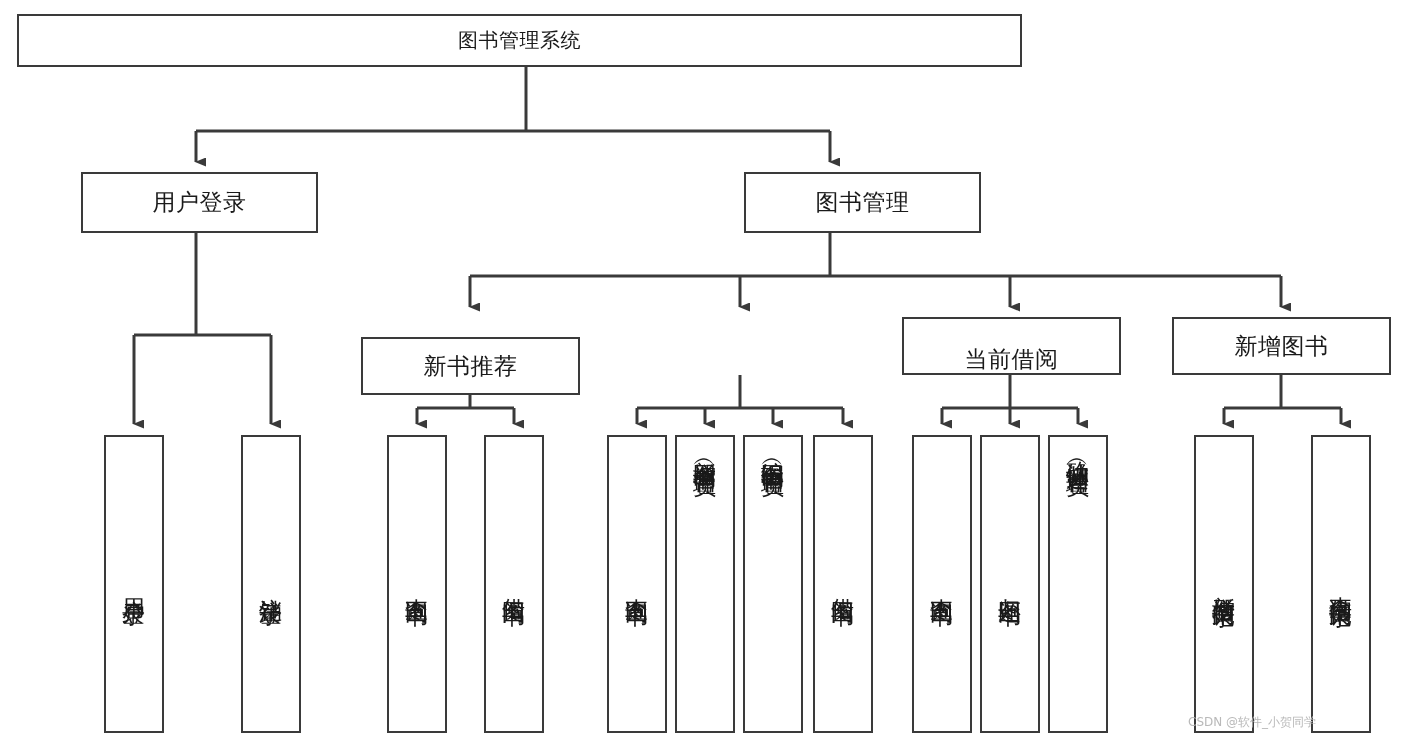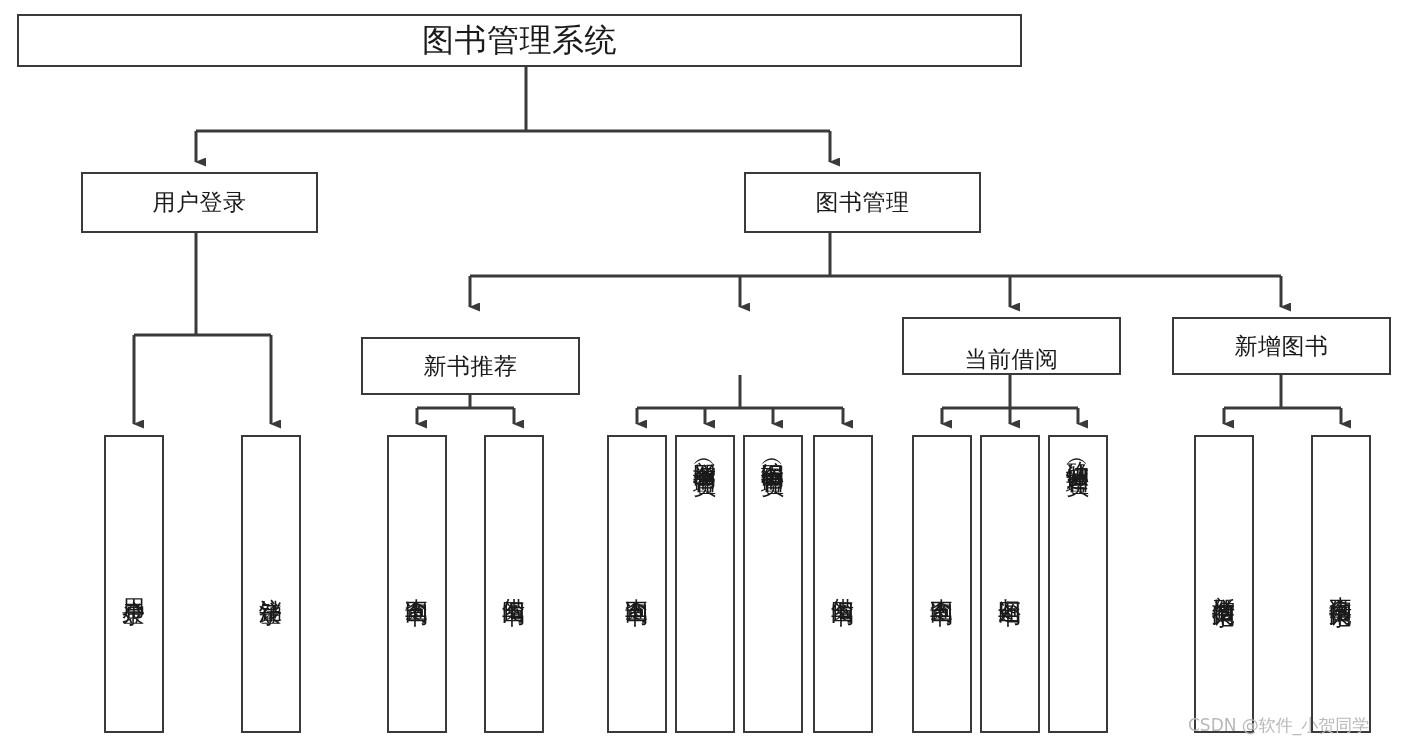--- a/index.html
+++ b/index.html
@@ -41,21 +41,21 @@
     display: block;
     text-align: center;
     line-height: 1.22;
     letter-spacing: 0.5px;
   }
   .node.horizontal .node-label {
     writing-mode: horizontal-tb;
     font-size: 23px;
   }
   .node.root .node-label {
-    font-size: 32px;
+    font-size: 20px;
   }
   .node.vertical {
     align-items: flex-start;
     justify-content: center;
     padding-top: 6px;
   }
   .node.vertical .node-label {
     writing-mode: vertical-rl;
     text-orientation: upright;
     font-size: 23px;
@@ -64,21 +64,21 @@
     white-space: nowrap;
   }
   .node.vertical.centered {
     align-items: center;
     padding-top: 0;
   }
   .watermark {
     position: absolute;
     left: 1188px;
     top: 714px;
-    font-size: 17px;
+    font-size: 12px;
     color: #b9b9b9;
     white-space: nowrap;
     font-family: "DejaVu Sans", "Liberation Sans", sans-serif;
   }
 </style>
 </head>
 <body>
 
 <div id="diagram-root">
 

